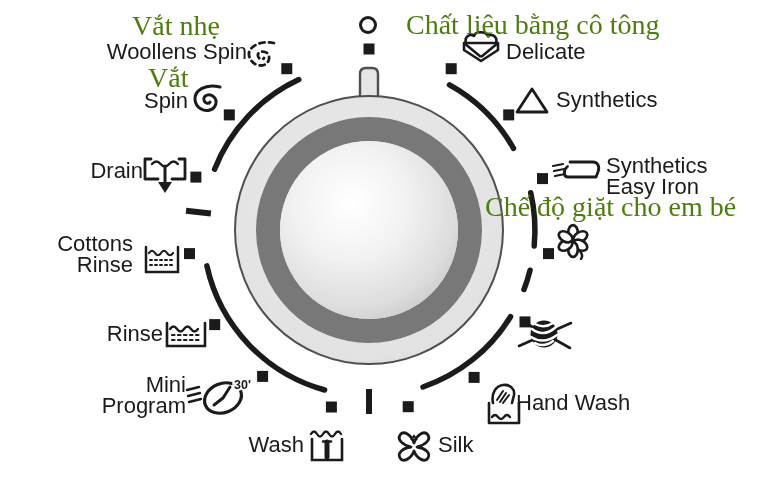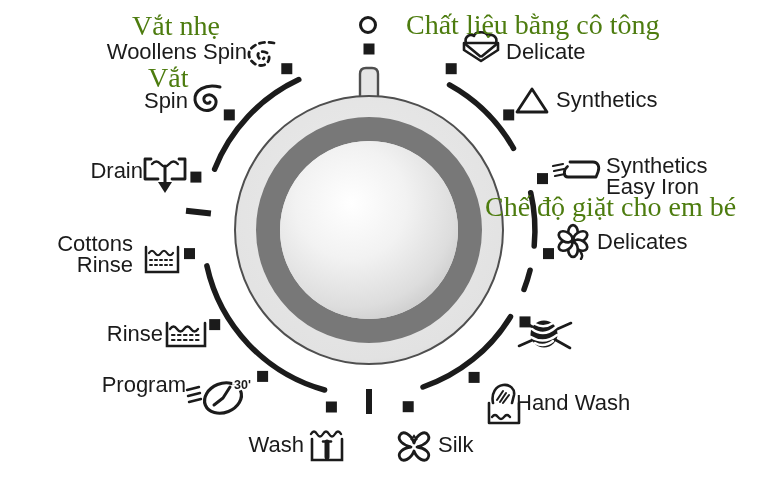--- a/index.html
+++ b/index.html
@@ -189,35 +189,35 @@
   <div class="lbl right" style="right:617px;top:160px">Drain</div>
 
   <div class="lbl right" style="right:627px;top:233px">
     <div>Cottons</div>
     <div>Rinse</div>
   </div>
 
   <div class="lbl right" style="right:597px;top:323px">Rinse</div>
 
   <div class="lbl right" style="right:574px;top:374px">
+    <div>Mini</div>
     <div>Program</div>
   </div>
 
   <div class="lbl right" style="right:456px;top:434px">Wash</div>
 
   <div class="lbl" style="left:506px;top:41px">Delicate</div>
 
   <div class="lbl" style="left:556px;top:89px">Synthetics</div>
 
   <div class="lbl" style="left:606px;top:155px">
     <div>Synthetics</div>
     <div>Easy Iron</div>
   </div>
 
-  <div class="lbl" style="left:597px;top:231px">Delicates</div>
 
 
   <div class="lbl" style="left:516px;top:392px">Hand Wash</div>
 
   <div class="lbl" style="left:438px;top:434px">Silk</div>
 
   <div class="vi" style="left:132px;top:12px">Vắt nhẹ</div>
 
   <div class="vi" style="left:148px;top:64px">Vắt</div>
 

